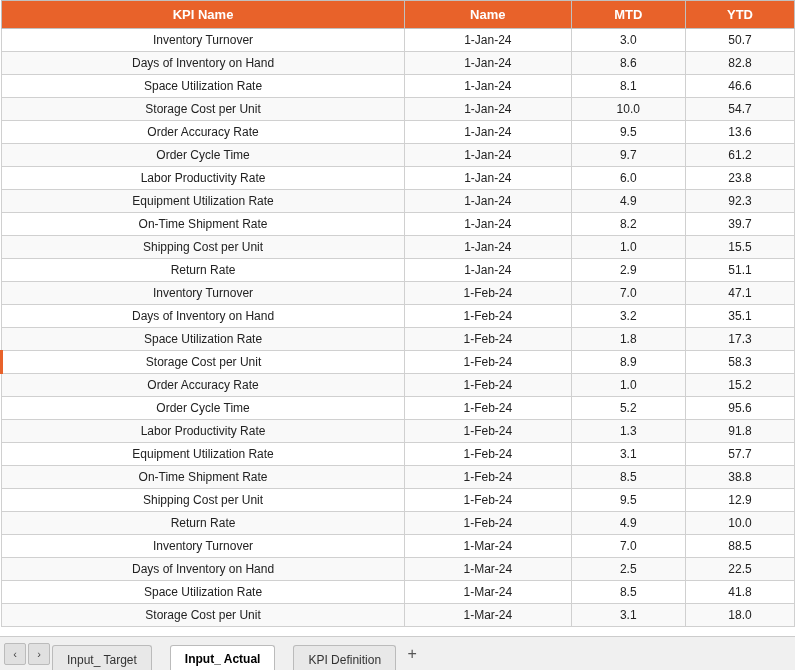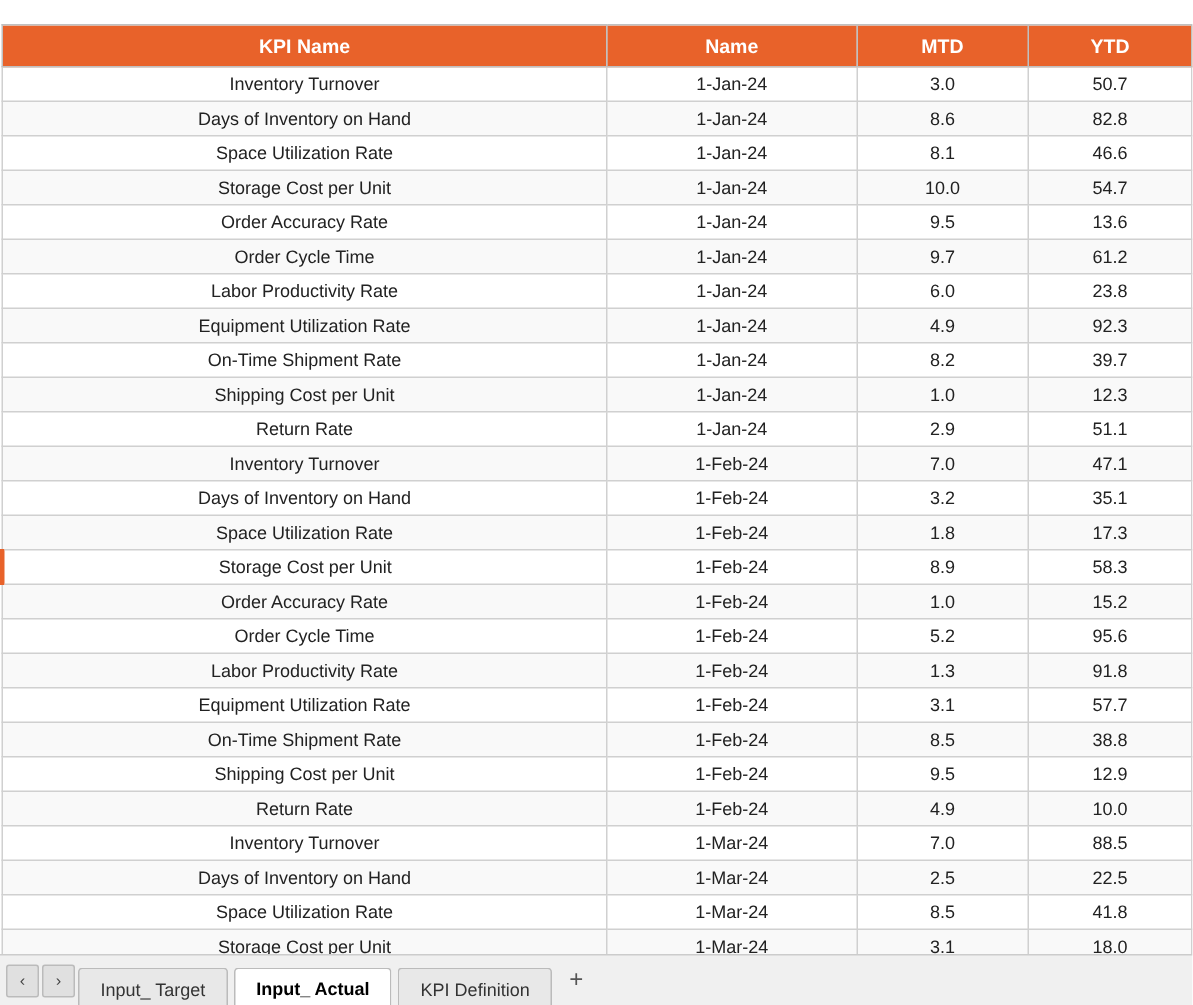--- a/index.html
+++ b/index.html
@@ -1,20 +1,20 @@
 <!DOCTYPE html>
 <html><head>
   <meta charset="utf-8">
   <style>
     * { margin: 0; padding: 0; box-sizing: border-box; }
     body { font-family: Arial, sans-serif; font-size: 12px; background: #fff; width: 795px; height: 670px; overflow: hidden; display: flex; flex-direction: column; }
 
     .table-container { flex: 1; overflow: hidden; }
 
-    table { width: 100%; border-collapse: collapse; margin-top: 16px; }
+    table { width: 100%; border-collapse: collapse; }
 
     thead tr th {
       background-color: #E8622A;
       color: #fff;
       font-weight: bold;
       padding: 6px 8px;
       border: 1px solid #c0c0c0;
       text-align: center;
       font-size: 13px;
     }
@@ -155,21 +155,21 @@
         <tr>
           <td>On-Time Shipment Rate</td>
           <td>1-Jan-24</td>
           <td>8.2</td>
           <td>39.7</td>
         </tr>
         <tr>
           <td>Shipping Cost per Unit</td>
           <td>1-Jan-24</td>
           <td>1.0</td>
-          <td>12.3</td>
+          <td>15.5</td>
         </tr>
         <tr>
           <td>Return Rate</td>
           <td>1-Jan-24</td>
           <td>2.9</td>
           <td>51.1</td>
         </tr>
         <tr>
           <td>Inventory Turnover</td>
           <td>1-Feb-24</td>
@@ -260,19 +260,19 @@
           <td>3.1</td>
           <td>18.0</td>
         </tr>
       </tbody>
   </table>
 </div>
 
 <div class="tab-bar">
   <button class="tab-nav-btn">‹</button>
   <button class="tab-nav-btn">›</button>
-  <div id="tabs-container" style="display:flex; gap:4px; align-items:flex-end; height:100%;">
+  <div id="tabs-container" style="display:flex; gap:18px; align-items:flex-end; height:100%;">
   <div class="tab">Input_ Target</div>
       <div class="tab active">Input_ Actual</div>
       <div class="tab">KPI Definition</div>
     </div>
   <button class="tab-add">+</button>
 </div>
 
 </body></html>

